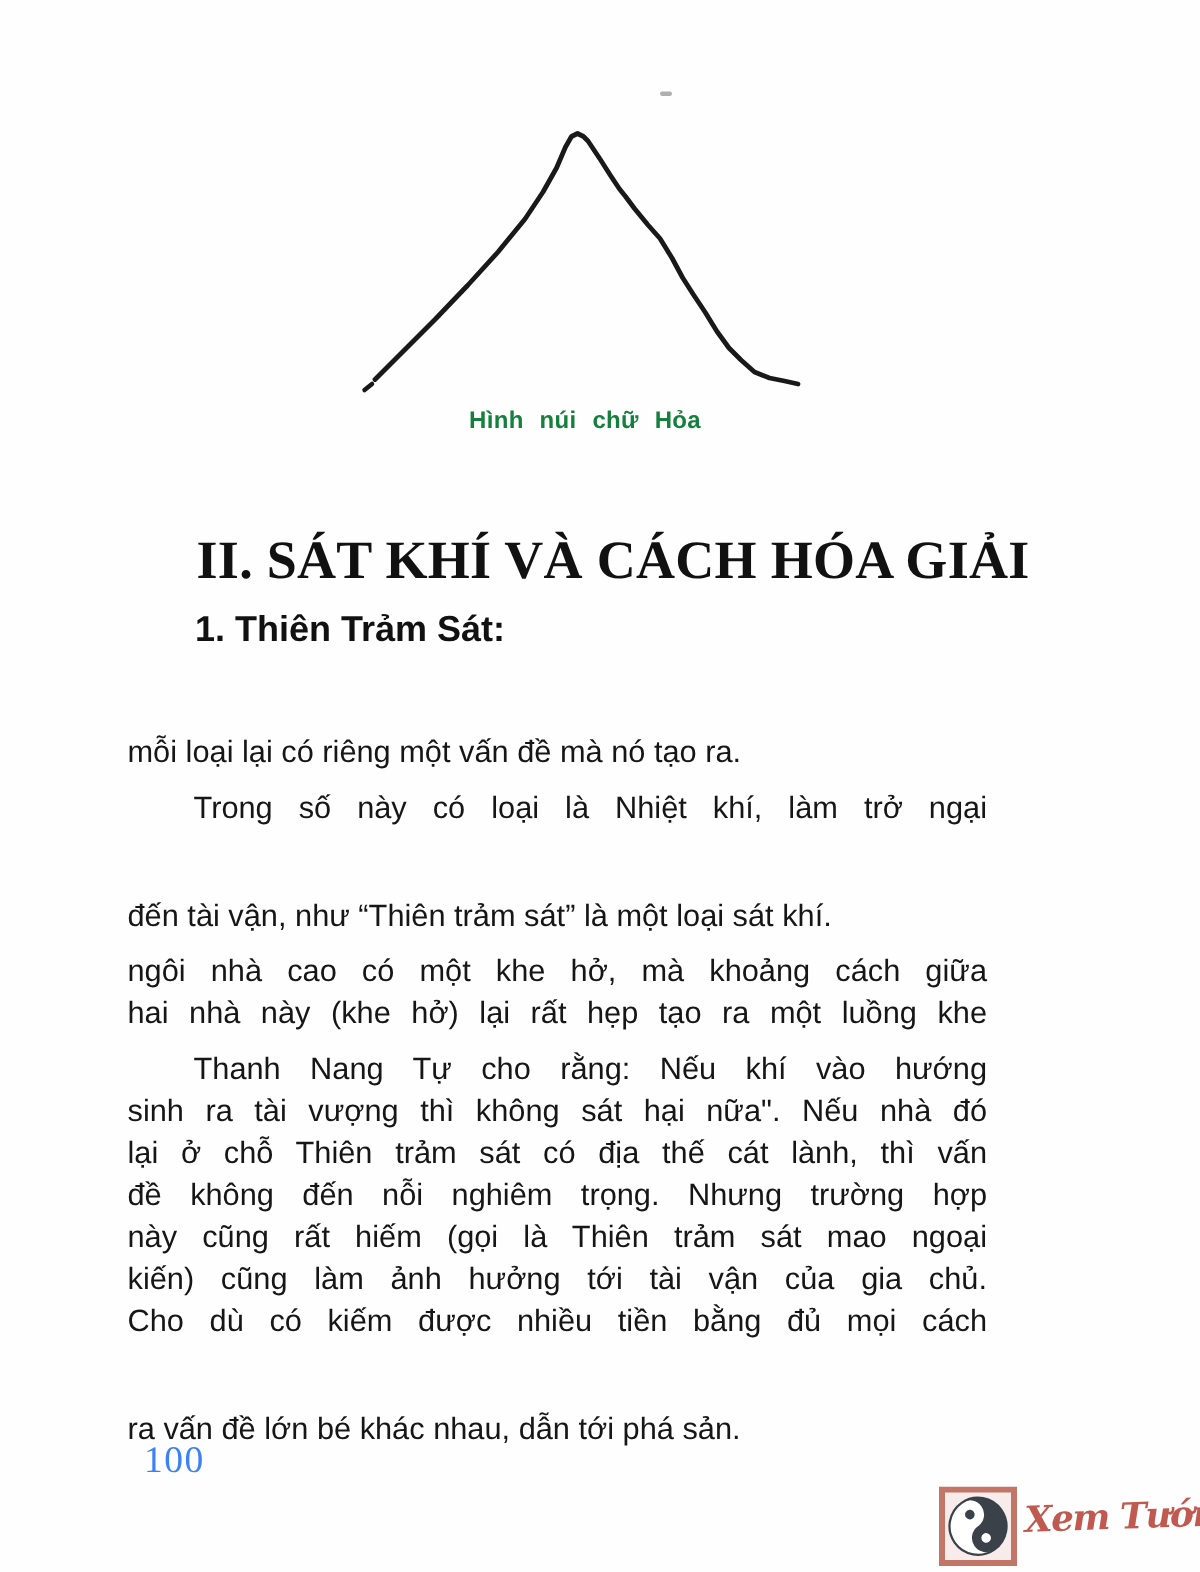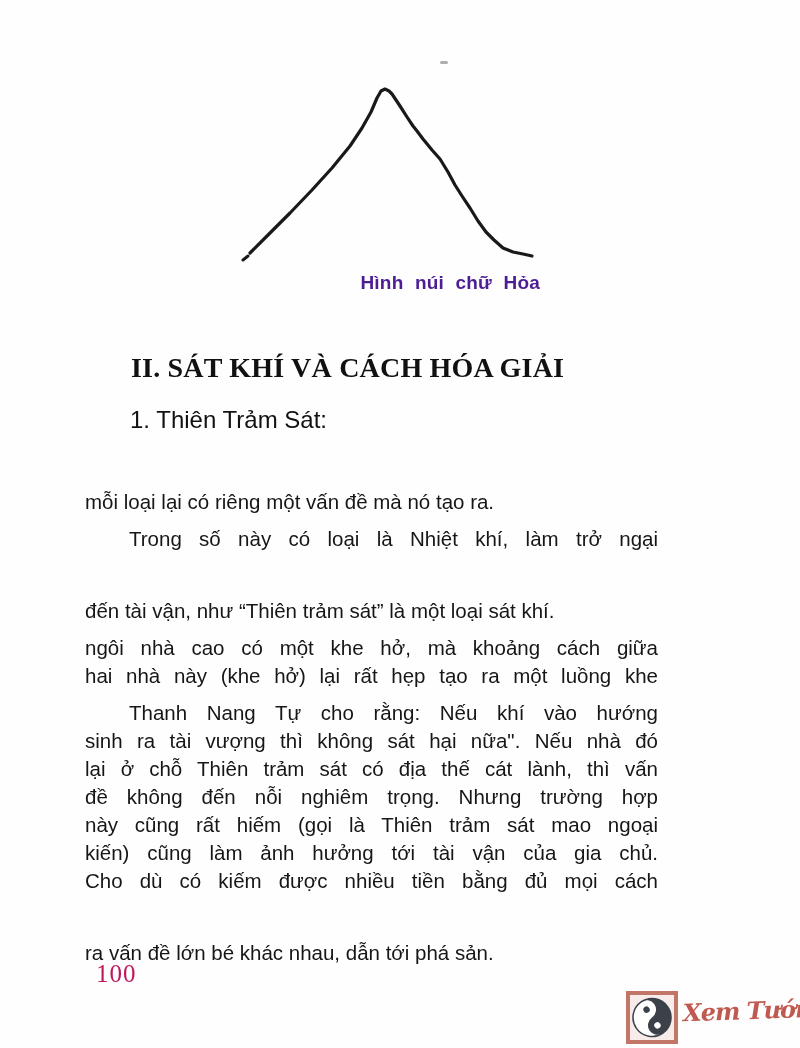--- a/index.html
+++ b/index.html
@@ -12,52 +12,52 @@
     color:#1c1c1c;
   }
   .speck{
     position:absolute;left:440px;top:61px;width:8px;height:3px;
     background:#9a9a9a;border-radius:2px;opacity:.8;
   }
   .figure{position:absolute;left:240px;top:80px;width:300px;height:185px;}
   .figure svg{display:block;width:100%;height:100%;}
   .figure-caption{
     position:absolute;left:240px;top:272px;width:300px;
-    text-align:right;
+    text-align:center;
     font-family:"Liberation Sans",sans-serif;
-    font-weight:bold;font-size:19px;color:#4c1d95;
+    font-weight:bold;font-size:16px;color:#15803d;
     word-spacing:6px;letter-spacing:.2px;
   }
   .section-heading{
     position:absolute;left:131px;top:352px;margin:0;
     font-family:"Liberation Serif",serif;
-    font-weight:bold;font-size:28px;letter-spacing:.2px;
+    font-weight:bold;font-size:36px;letter-spacing:.2px;
     color:#111;white-space:nowrap;
   }
   .subsection-heading{
     position:absolute;left:130px;top:406px;margin:0;
     font-family:"Liberation Sans",sans-serif;
-    font-weight:normal;font-size:24px;color:#111;white-space:nowrap;
+    font-weight:bold;font-size:24px;color:#111;white-space:nowrap;
   }
   .body-text{
     position:absolute;left:85px;top:444px;width:573px;
     font-size:20.5px;line-height:28px;color:#161616;
   }
   .para{margin:0 0 9px 0;}
   .ln{
     text-align:justify;text-align-last:justify;
     -moz-text-align-last:justify;
     white-space:normal;
   }
   .ln.first{text-indent:44px;}
   .ln.last{text-align-last:left;margin-top:44px;-moz-text-align-last:left;}
   .page-number{
     position:absolute;left:96px;top:960px;
     font-family:"Liberation Serif",serif;
-    font-size:25px;color:#be185d;letter-spacing:1px;text-align:right;
+    font-size:25px;color:#3b82f6;letter-spacing:1px;text-align:right;
   }
   .watermark{
     position:absolute;left:626px;top:991px;
     display:flex;align-items:flex-start;
   }
   .yinyang-box{width:52px;height:53px;display:block;}
   .watermark-text{
     margin-left:5px;margin-top:4px;
     font-family:"DejaVu Serif",serif;
     font-style:italic;font-weight:bold;

